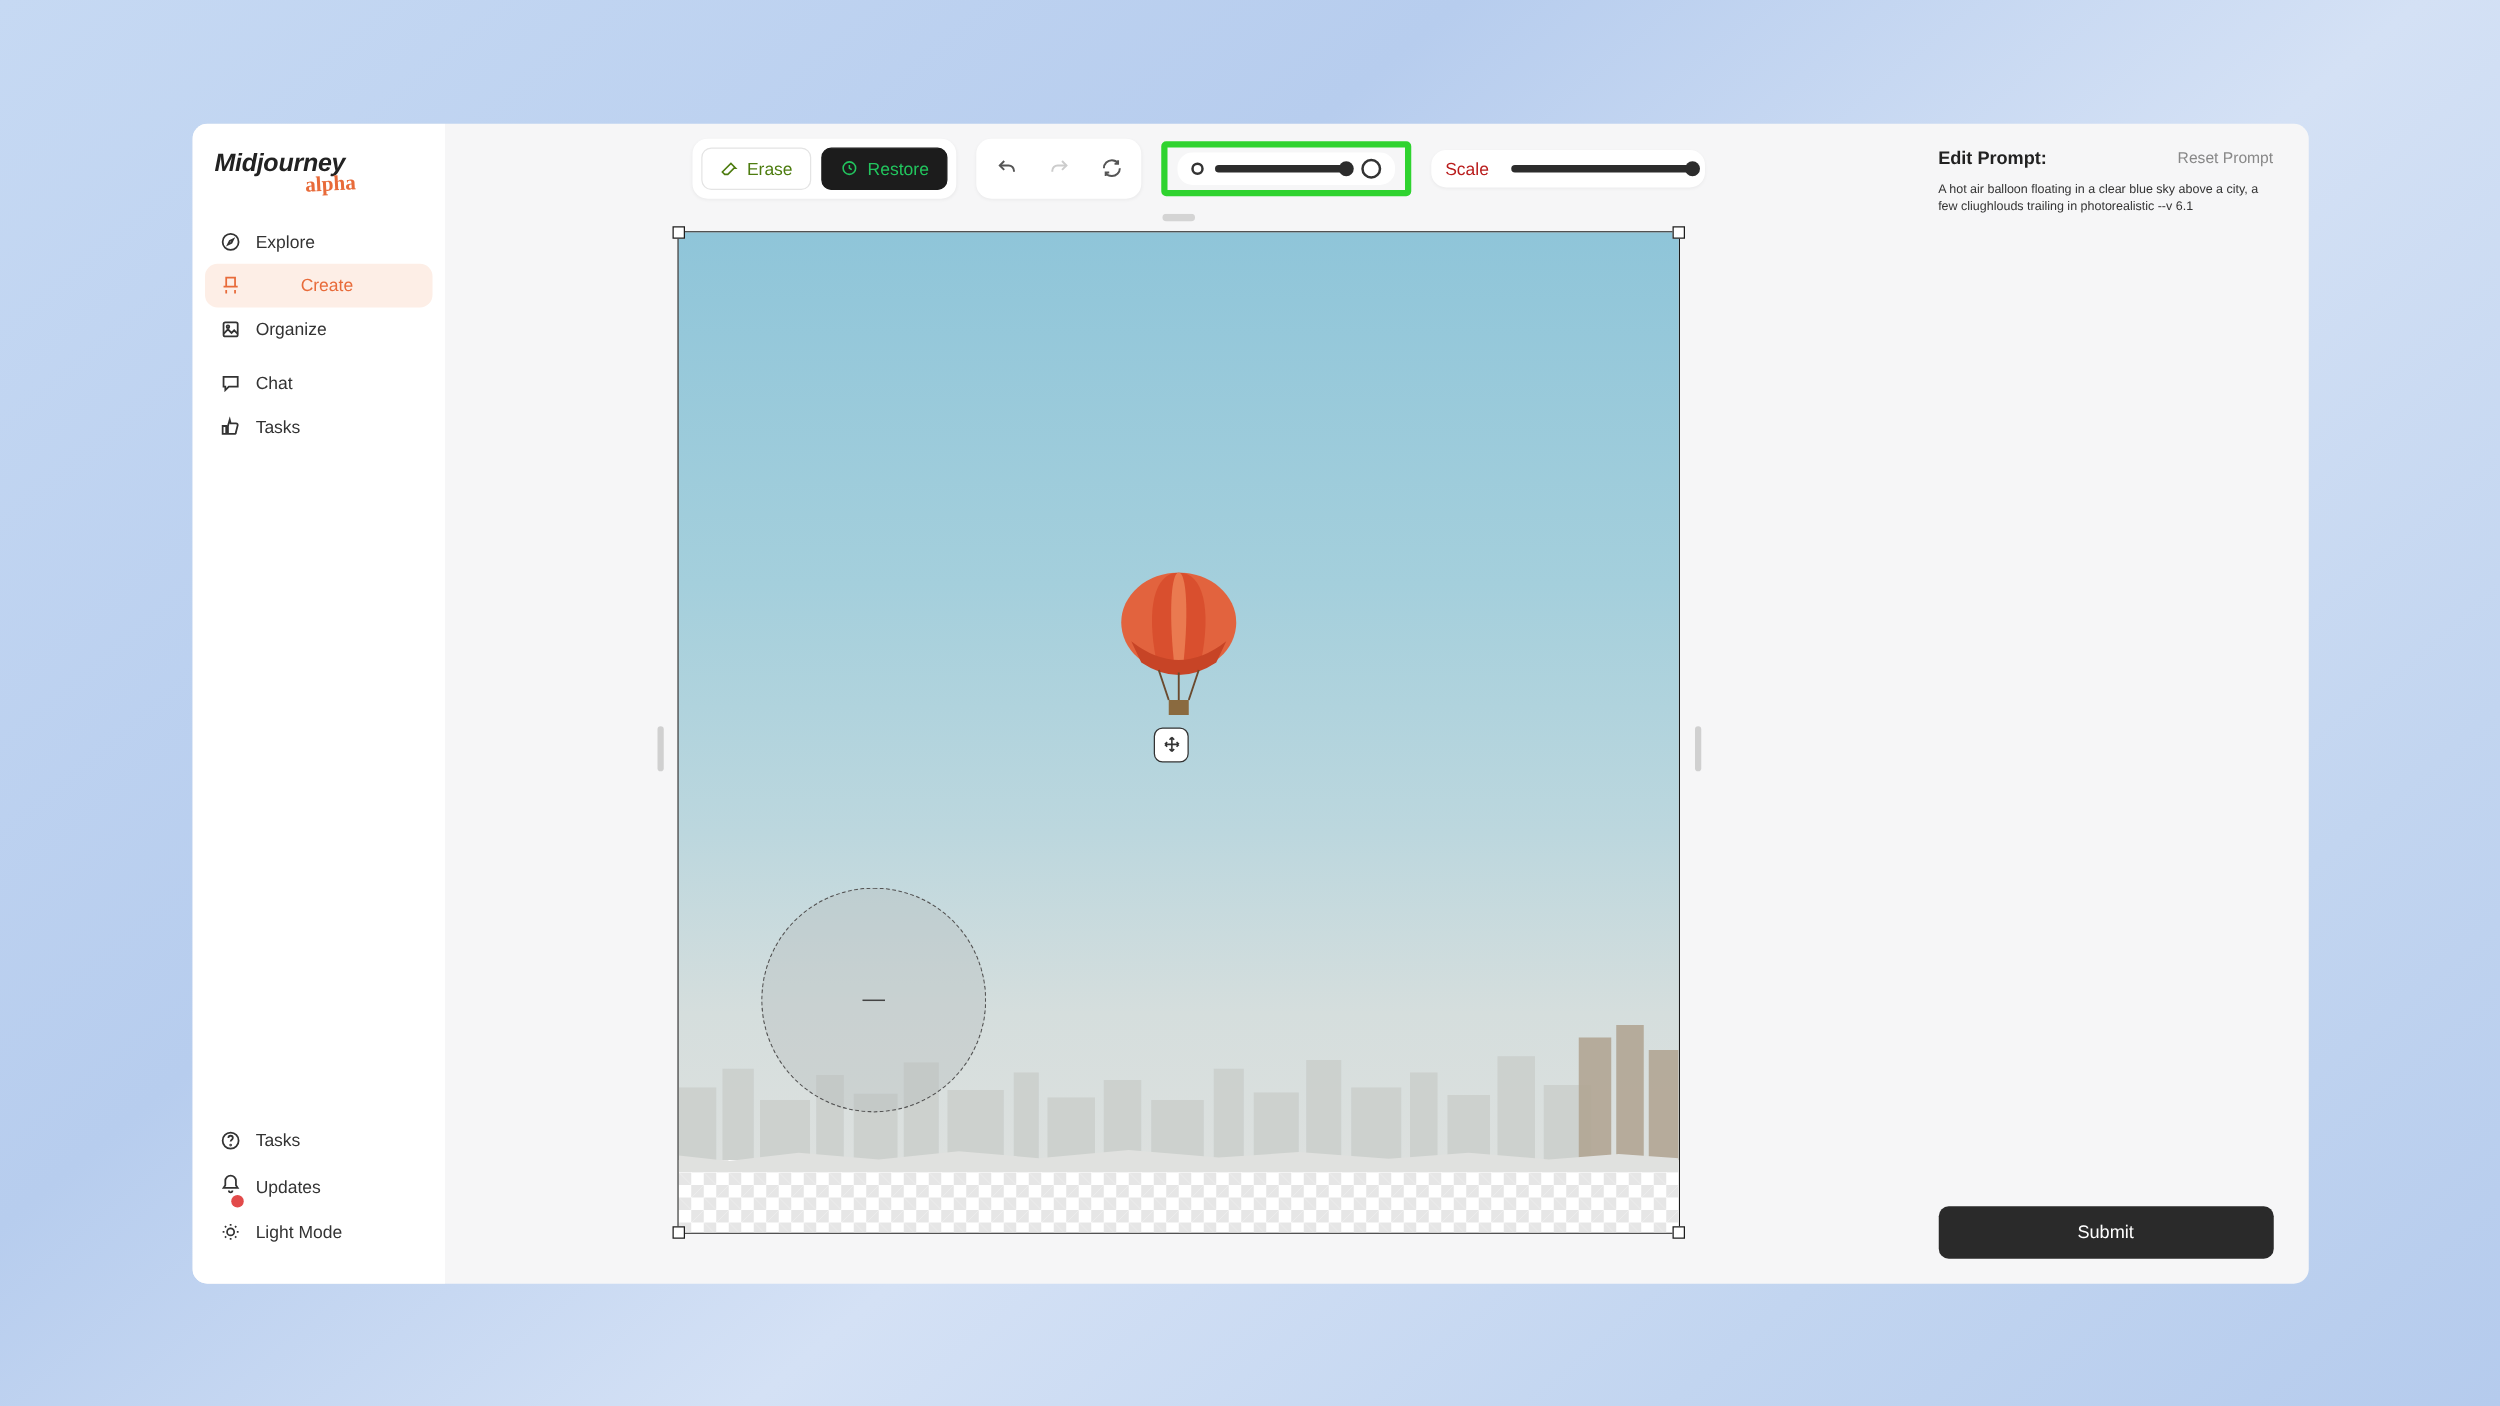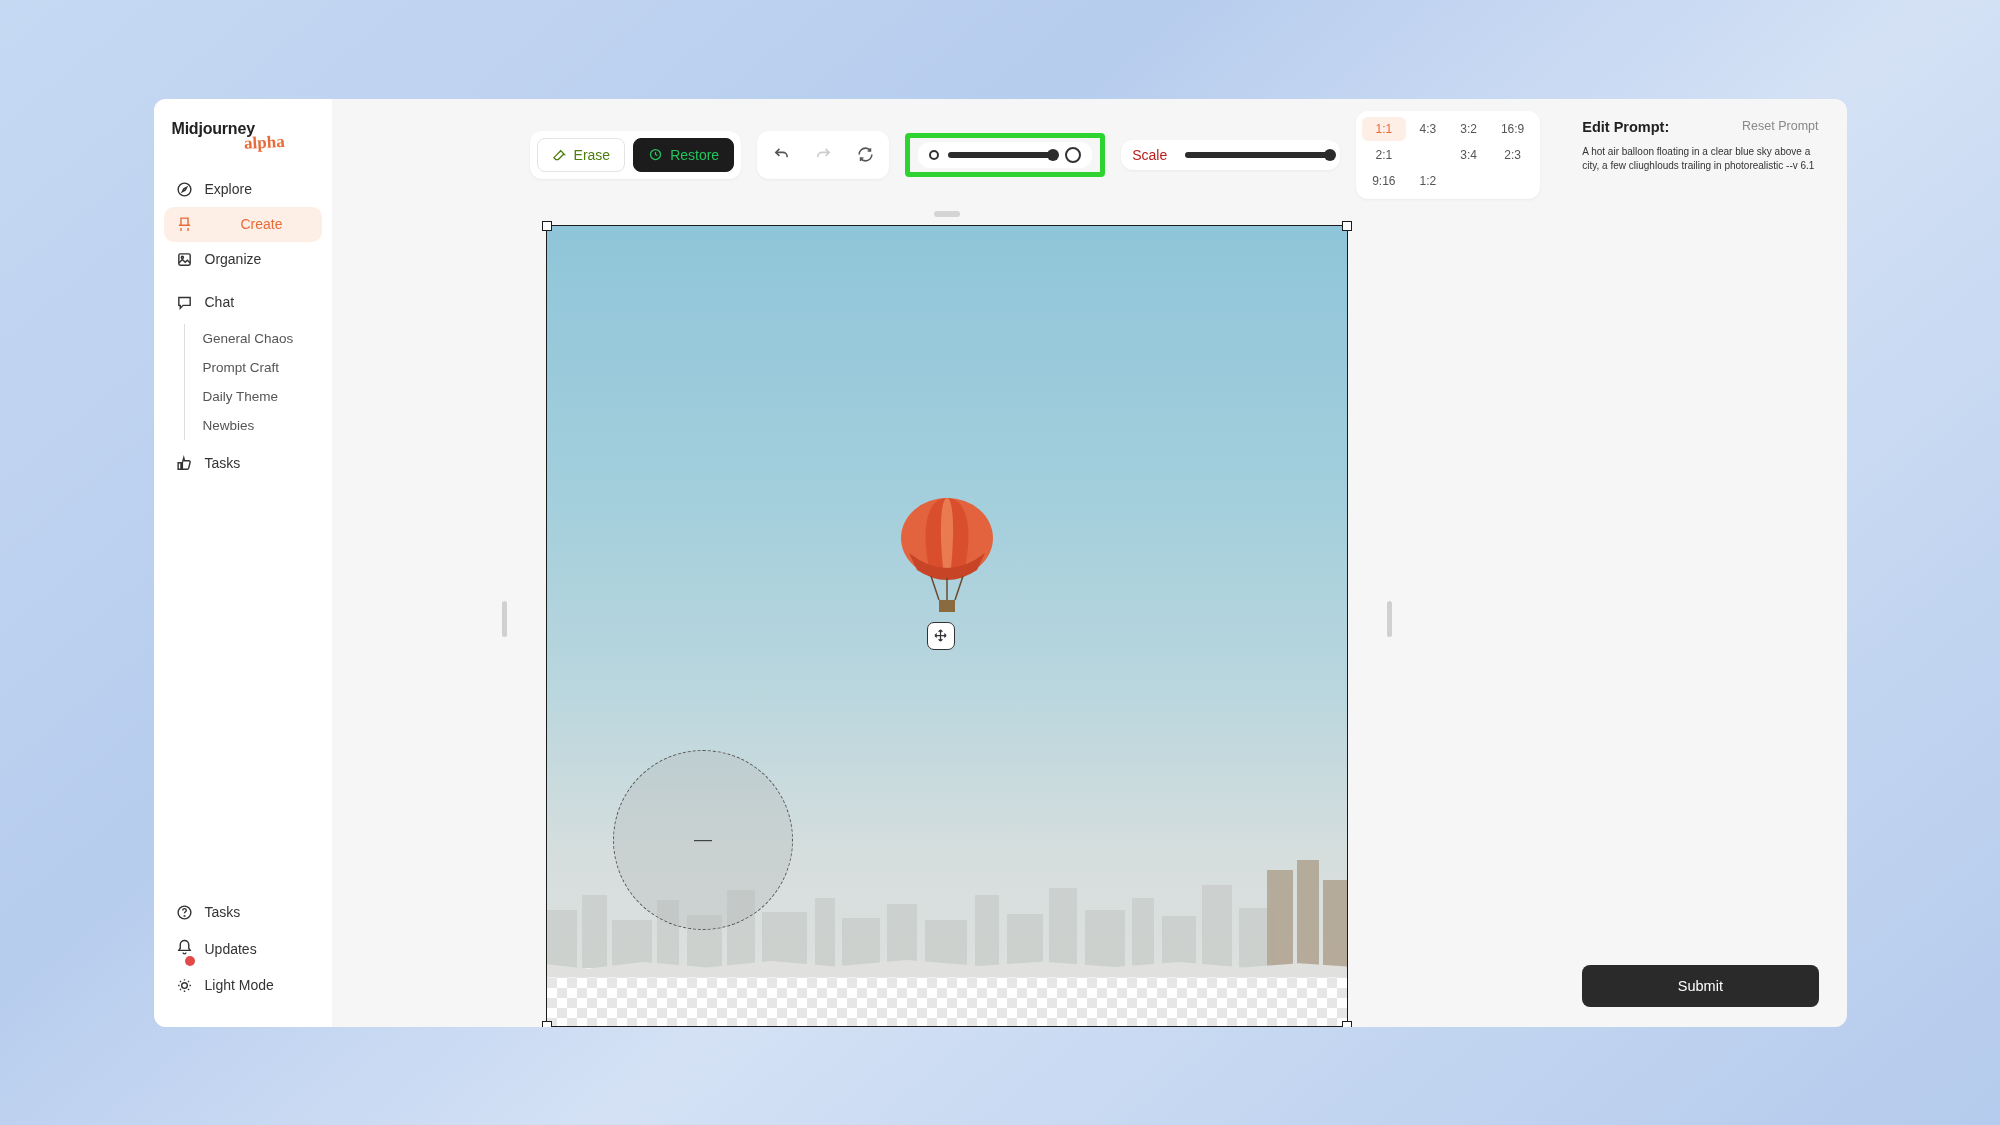--- a/index.html
+++ b/index.html
@@ -1,21 +1,21 @@
 <!DOCTYPE html>
 <html><head>
 <meta charset="utf-8">
 <style>
 * { margin: 0; padding: 0; box-sizing: border-box; font-family: -apple-system, BlinkMacSystemFont, "Segoe UI", sans-serif; }
 html, body { width: 2000px; height: 1125px; overflow: hidden; }
 body { background: linear-gradient(140deg,#c6d9f3 0%,#b7cdee 35%,#d4e1f5 58%,#c2d5f0 80%,#b5cbed 100%); display:flex; align-items:center; justify-content:center; }
 .app { width:1693px; height:928px; background:#f6f6f7; border-radius:12px; overflow:hidden; display:flex; position:relative; }
 .sidebar { width:202px; background:#fff; display:flex; flex-direction:column; padding:22px 0 24px; }
 .logo { padding:0 18px 14px; line-height:1; }
-.logo-main { font-size:16px; font-weight:600; color:#222; letter-spacing:-0.2px; }
+.logo-main { font-size:20px; font-weight:600; color:#222; letter-spacing:-0.2px;font-style:italic; }
 .logo-sub { font-family:cursive; font-size:17px; color:#e86b3a; font-weight:600; display:block; margin-left:72px; margin-top:-4px; transform:rotate(-3deg); }
 .nav { padding:8px 10px 0; }
 .nav-item { display:flex; align-items:center; gap:12px; padding:9px 12px; border-radius:10px; font-size:14px; color:#333; cursor:pointer; font-weight:500; }
 .nav-item.active { background:#fdeee6; color:#e86b3a;gap:48px; }
 .nav-item svg { width:17px; height:17px; flex-shrink:0; }
 .nav-sub { margin:4px 0 6px 20px; border-left:1px solid #ddd; padding-left:14px; }
 .nav-sub-item { font-size:13.5px; color:#555; padding:7px 4px; cursor:pointer; }
 .bottom-nav { margin-top:auto; padding:0 10px; }
 .badge { position:absolute; width:10px; height:10px; background:#e24a4a; border-radius:50%; font-size:7px; color:#fff; display:flex; align-items:center; justify-content:center; margin-left:9px; margin-top:-3px; }
 .main { flex:1; position:relative; display:flex; flex-direction:column; }
@@ -88,26 +88,20 @@
           </svg>
         <span>Organize</span>
       </div>
       <div style="height:8px"></div>
       <div class="nav-item">
         <svg viewBox="0 0 24 24" fill="none" stroke="currentColor" stroke-width="2">
             <path d="M4 5h16v11H10l-4 4v-4H4z"></path>
           </svg>
         <span>Chat</span>
       </div>
-      <div class="nav-sub">
-        <div class="nav-sub-item">General Chaos</div>
-        <div class="nav-sub-item">Prompt Craft</div>
-        <div class="nav-sub-item">Daily Theme</div>
-        <div class="nav-sub-item">Newbies</div>
-      </div>
       <div class="nav-item">
         <svg viewBox="0 0 24 24" fill="none" stroke="currentColor" stroke-width="2">
             <path d="M7 11v9H3v-9h4zm4-7l1 4h6a2 2 0 012 2l-2 8a2 2 0 01-2 2H9V11l2-7z"></path>
           </svg>
         <span>Tasks</span>
       </div>
     </div>
     <div class="bottom-nav">
       <div class="nav-item">
         <svg viewBox="0 0 24 24" fill="none" stroke="currentColor" stroke-width="2">
@@ -185,32 +179,20 @@
           <svg width="18" height="18" viewBox="0 0 18 18">
               <circle cx="9" cy="9" r="7" fill="none" stroke="#333" stroke-width="2"></circle>
             </svg>
         </div>
       </div>
       <div class="tgroup">
         <span class="scale-label">Scale</span>
         <div class="slider scale-slider">
             <div class="slider-knob"></div>
           </div>
-      </div>
-      <div class="ratio-grid">
-        <div class="ratio active">1:1</div>
-        <div class="ratio">4:3</div>
-        <div class="ratio">3:2</div>
-        <div class="ratio">16:9</div>
-        <div class="ratio">2:1</div>
-        <div></div>
-        <div class="ratio">3:4</div>
-        <div class="ratio">2:3</div>
-        <div class="ratio">9:16</div>
-        <div class="ratio">1:2</div>
       </div>
     </div>
 
     <div class="canvas-wrap">
       <div class="pill"></div>
       <div class="side-handle" style="left:170px"></div>
       <div class="side-handle" style="right:170px"></div>
       <div class="canvas">
         <div class="img">
           <svg class="city" viewBox="0 0 800 130" preserveAspectRatio="none">

